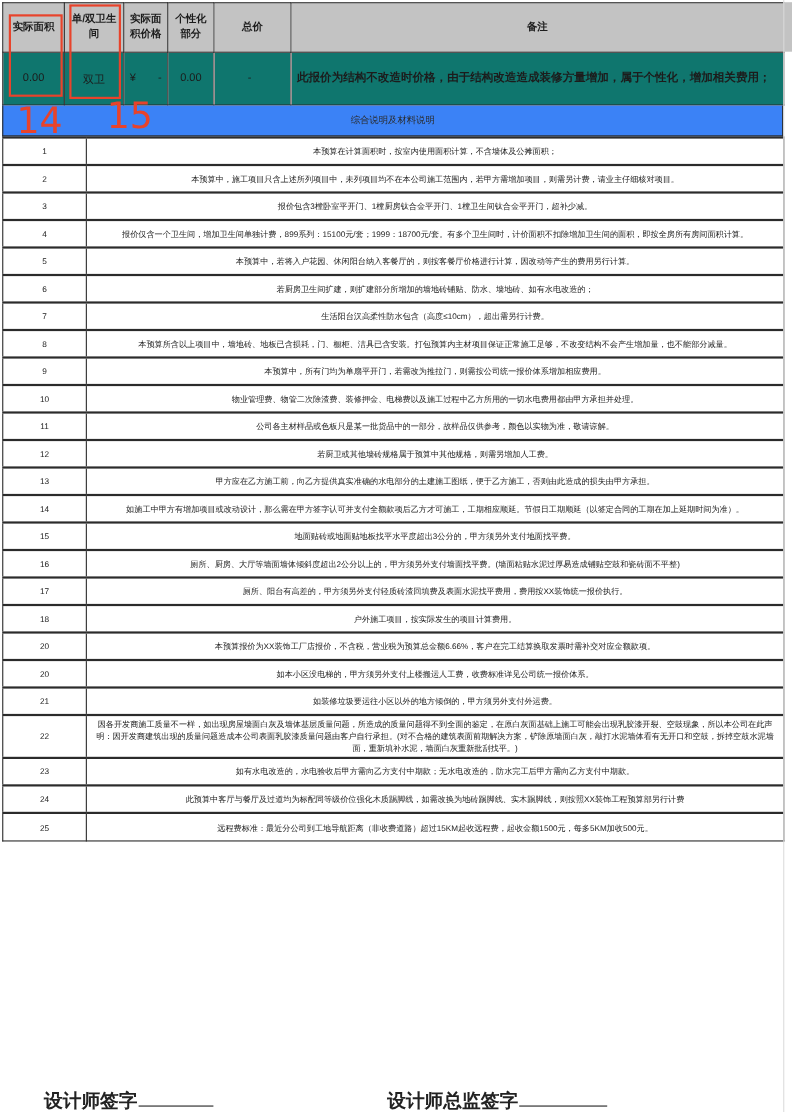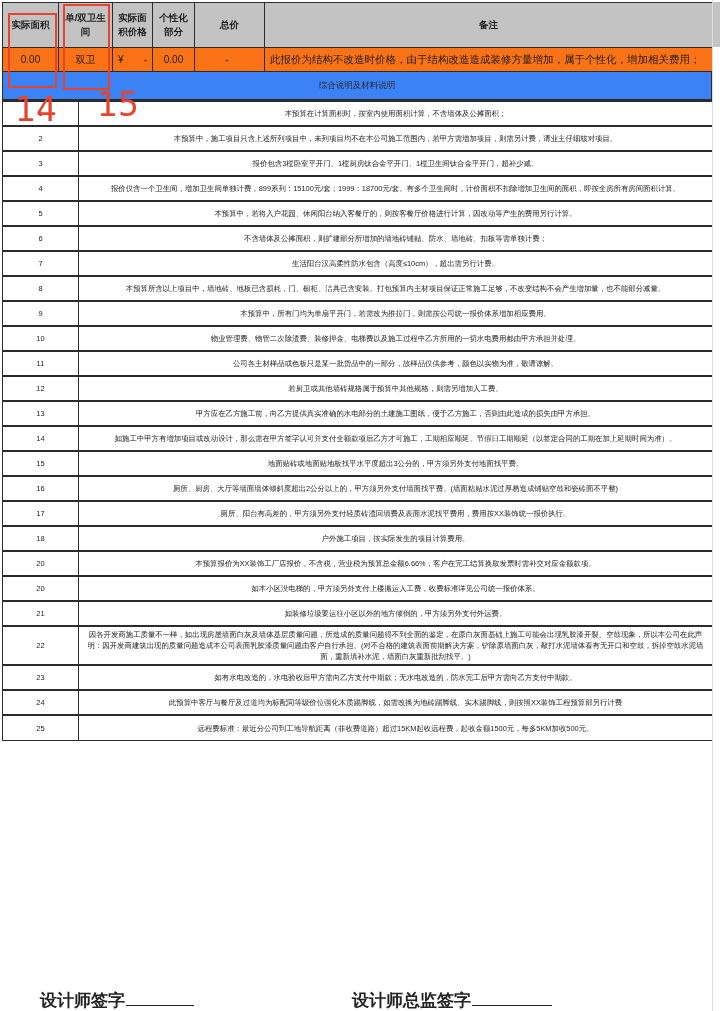--- a/index.html
+++ b/index.html
@@ -13,22 +13,22 @@
   .doc { position:absolute; left:2px; top:2px; width:710px; }
 
   table { border-collapse:collapse; width:100%; table-layout:fixed; }
 
   
   .summary th, .summary td { border:1.5px solid #2b2b2b; overflow:hidden; }
   .summary th {
     background:#c3c3c3; font-size:9.5px; font-weight:bold;
     height:45px; text-align:center; vertical-align:middle; padding:2px 3px; line-height:1.5;
   }
-  .summary td { height:24px; vertical-align:middle; font-size:10px; text-align:center; background:#f97316; }
-  .summary td.remark-cell { text-align:left; font-size:10.5px; padding:3px 5px; line-height:1.5; }
+  .summary td { height:48px; vertical-align:middle; font-size:10px; text-align:center; background:#0f766e; }
+  .summary td.remark-cell { text-align:left; font-size:10.5px; padding:3px 5px; line-height:1.5;font-weight:bold; }
   .price-flex { display:flex; justify-content:space-between; padding:0 5px; font-size:10px; }
   .right-dash { text-align:right; padding-right:5px; }
 
   
   .section-title {
     border:1.5px solid #2b2b2b; border-top:none;
     height:28px; display:flex; align-items:center; justify-content:center;
     font-size:8.5px; color:#2a2a2a; background:#3b82f6;
   }
 
@@ -126,21 +126,21 @@
           <tr>
             <td class="num">4</td>
             <td class="txt">报价仅含一个卫生间，增加卫生间单独计费，899系列：15100元/套；1999：18700元/套。有多个卫生间时，计价面积不扣除增加卫生间的面积，即按全房所有房间面积计算。</td>
           </tr>
           <tr>
             <td class="num">5</td>
             <td class="txt">本预算中，若将入户花园、休闲阳台纳入客餐厅的，则按客餐厅价格进行计算，因改动等产生的费用另行计算。</td>
           </tr>
           <tr>
             <td class="num">6</td>
-            <td class="txt">不含墙体及公摊面积，则扩建部分所增加的墙地砖铺贴、防水、墙地砖、扣板等需单独计费；</td>
+            <td class="txt">若厨房卫生间扩建，则扩建部分所增加的墙地砖铺贴、防水、墙地砖、如有水电改造的；</td>
           </tr>
           <tr>
             <td class="num">7</td>
             <td class="txt">生活阳台汉高柔性防水包含（高度≤10cm），超出需另行计费。</td>
           </tr>
           <tr>
             <td class="num">8</td>
             <td class="txt">本预算所含以上项目中，墙地砖、地板已含损耗，门、橱柜、洁具已含安装。打包预算内主材项目保证正常施工足够，不改变结构不会产生增加量，也不能部分减量。</td>
           </tr>
           <tr>

